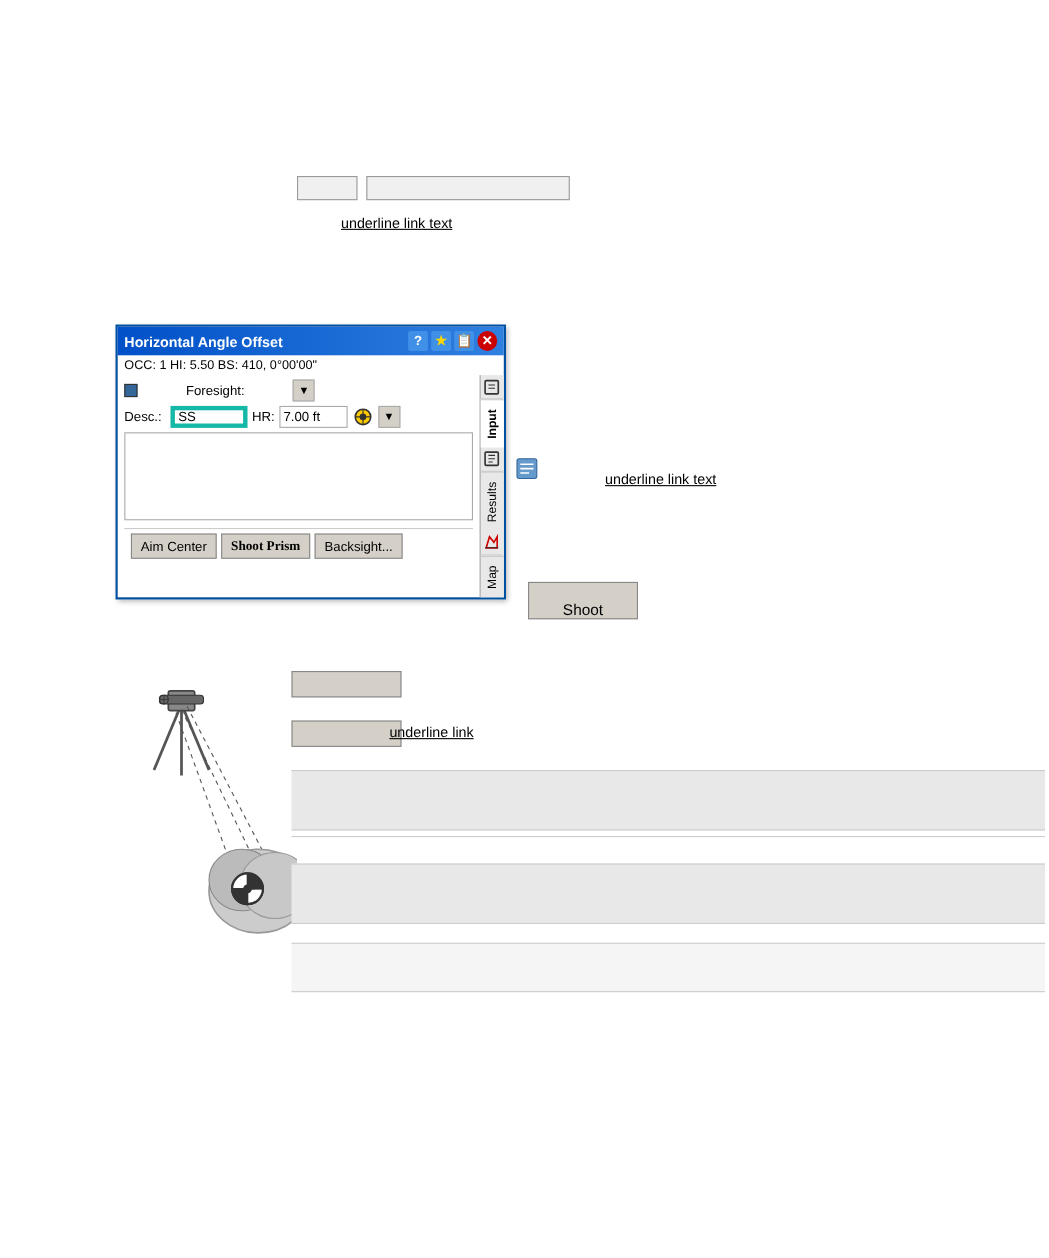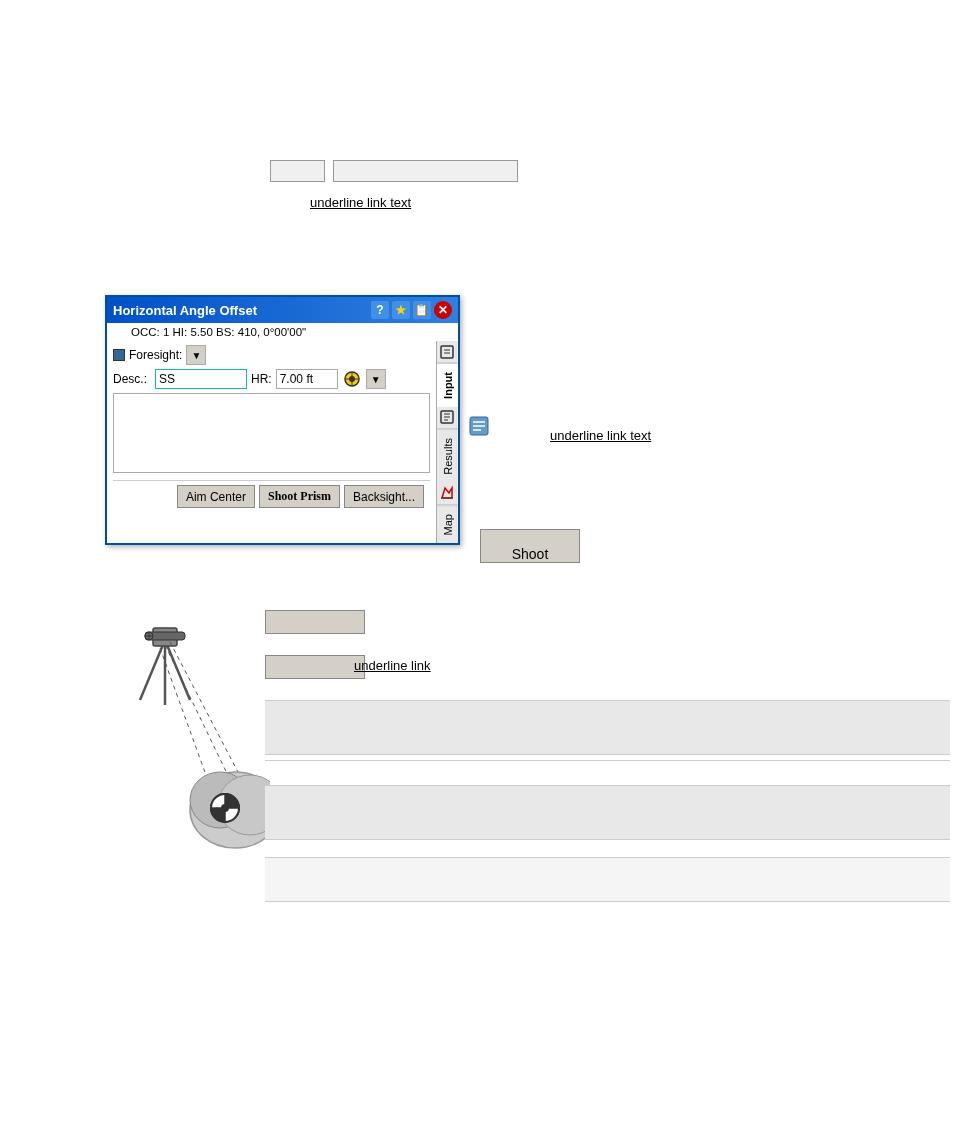--- a/index.html
+++ b/index.html
@@ -82,38 +82,39 @@
       cursor: pointer;
       border-radius: 2px;
     }
     .dialog-icon.help { background: #4090e8; color: white; }
     .dialog-icon.star { background: #4090e8; color: gold; }
     .dialog-icon.copy { background: #4090e8; color: white; }
     .dialog-icon.close { background: #cc0000; color: white; border-radius: 50%; }
 
     .dialog-info {
       font-size: 11.5px;
-      padding: 3px 24px;
+      padding: 3px 6px;
       color: #000;
     }
 
     .dialog-body {
       display: flex;
       flex-direction: row;
     }
 
     .dialog-main {
       flex: 1;
       padding: 4px 6px;
     }
 
     .dialog-row {
       display: flex;
       align-items: center;
       margin-bottom: 4px;
+      gap: 40px;
     }
     .dialog-label {
       font-size: 12px;
       margin-right: 4px;
       white-space: nowrap;
     }
     .checkbox-square {
       width: 12px;
       height: 12px;
       border: 1px solid #333;
@@ -143,24 +144,24 @@
       flex-shrink: 0;
     }
 
     .desc-row {
       display: flex;
       align-items: center;
       gap: 4px;
       margin-bottom: 4px;
     }
     .desc-input {
-      border: 1px solid #14b8a6;
+      border: 4px solid #14b8a6;
       background: #fff;
       height: 20px;
-      width: 92px;
+      width: 70px;
       font-size: 12px;
       padding: 1px 3px;
     }
     .hr-label {
       font-size: 12px;
       white-space: nowrap;
     }
     .hr-input {
       border: 1px solid #aaa;
       background: #fff;
@@ -185,21 +186,20 @@
       resize: none;
       font-size: 11px;
       margin-bottom: 4px;
     }
 
     .dialog-buttons {
       display: flex;
       gap: 4px;
       padding: 4px 6px;
       border-top: 1px solid #ccc;
-      justify-content: flex-end;
     }
     .dialog-btn {
       border: 1px solid #888;
       background: #d4d0c8;
       padding: 3px 8px;
       font-size: 12px;
       cursor: pointer;
       white-space: nowrap;
     }
     .dialog-btn.bold-btn {

